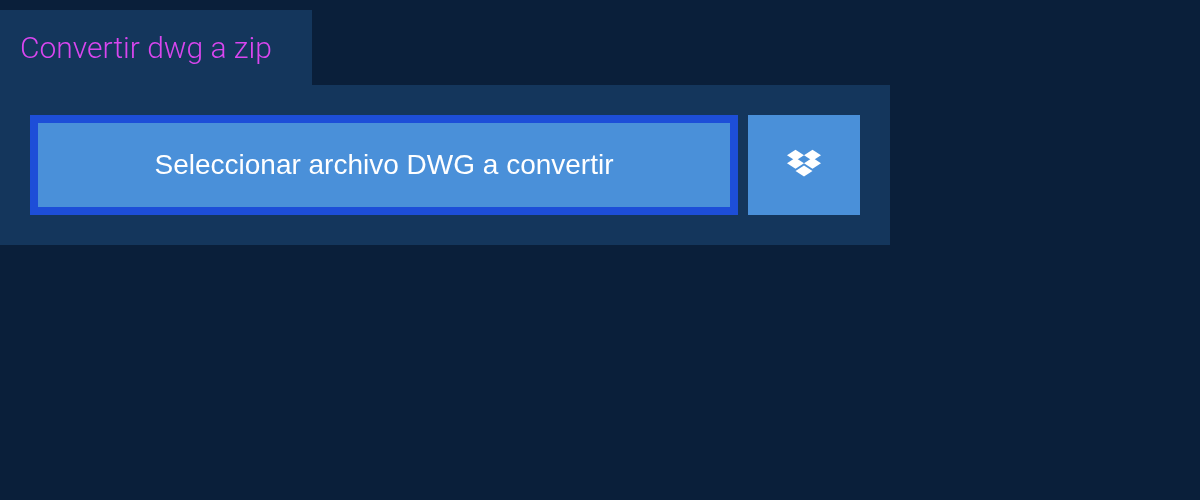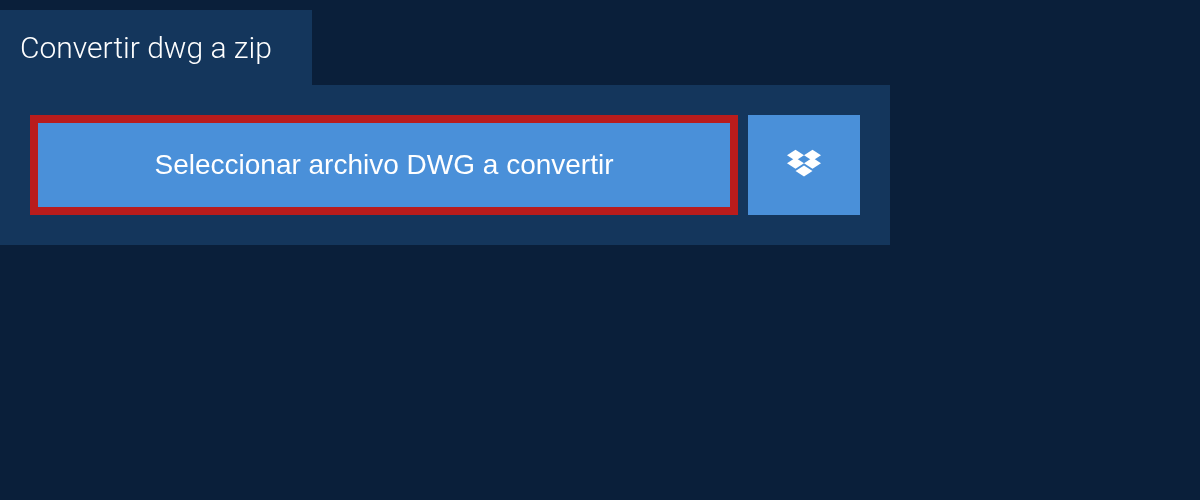--- a/index.html
+++ b/index.html
@@ -14,34 +14,34 @@
       font-family: -apple-system, BlinkMacSystemFont, "Segoe UI", Roboto, Helvetica, Arial, sans-serif;
       overflow: hidden;
     }
     .tab-container {
       display: inline-block;
       background: #14365c;
       padding: 20px 40px 20px 20px;
       margin-top: 10px;
     }
     .tab-title {
-      color: #ffffff;
+      color: #d946ef;
       font-size: 30px;
       font-weight: 300;
     }
     .panel {
       background: #14365c;
       padding: 30px;
       width: 890px;
       display: flex;
       gap: 10px;
       align-items: stretch;
     }
     .select-button-wrapper {
-      border: 8px solid #b91c1c;
+      border: 8px solid #1d4ed8;
       flex: 1;
     }
     .select-button {
       background: #4a90d9;
       color: #ffffff;
       font-size: 28px;
       font-weight: 300;
       width: 100%;
       height: 100%;
       display: flex;

